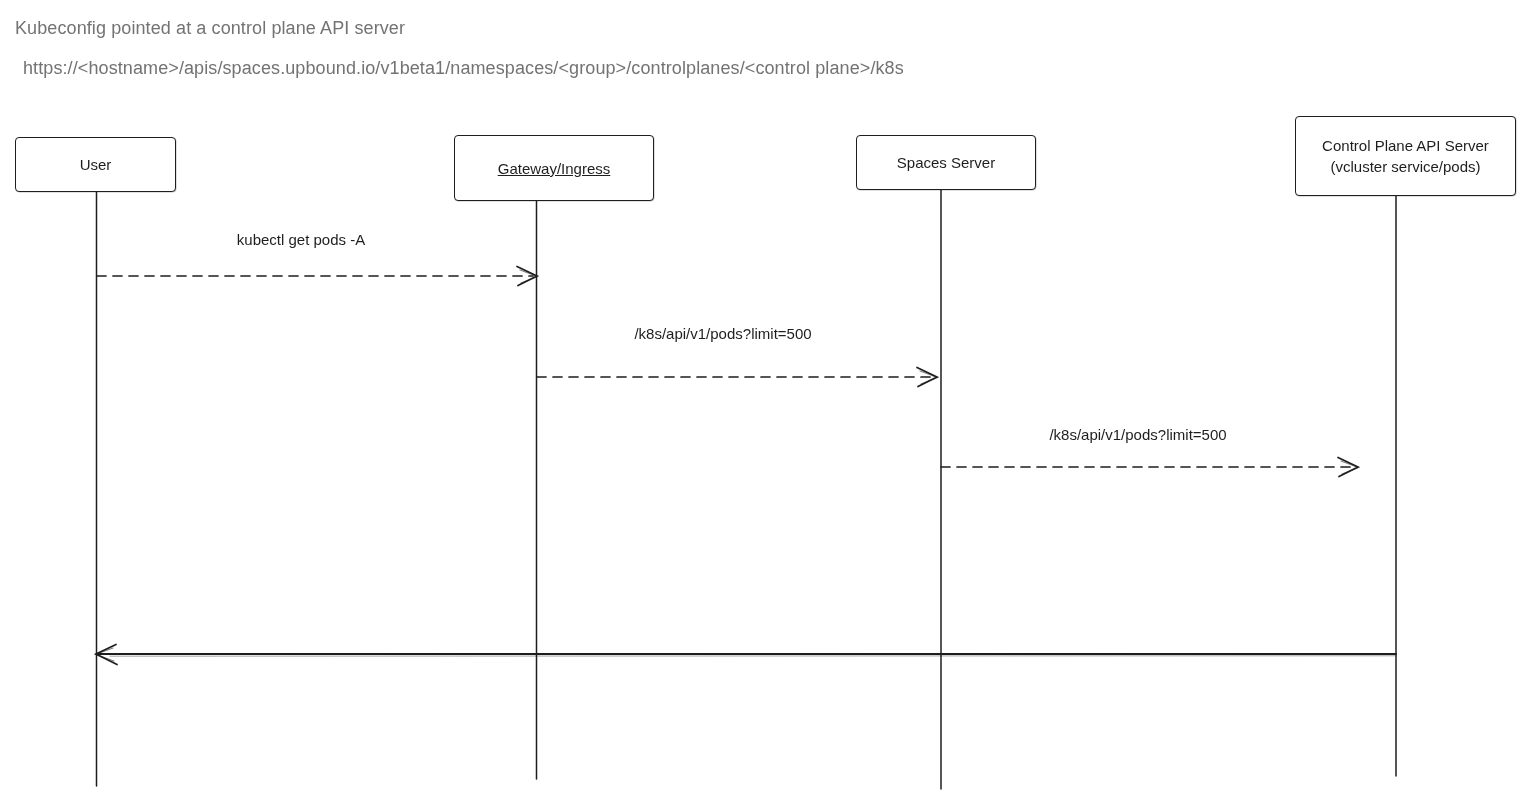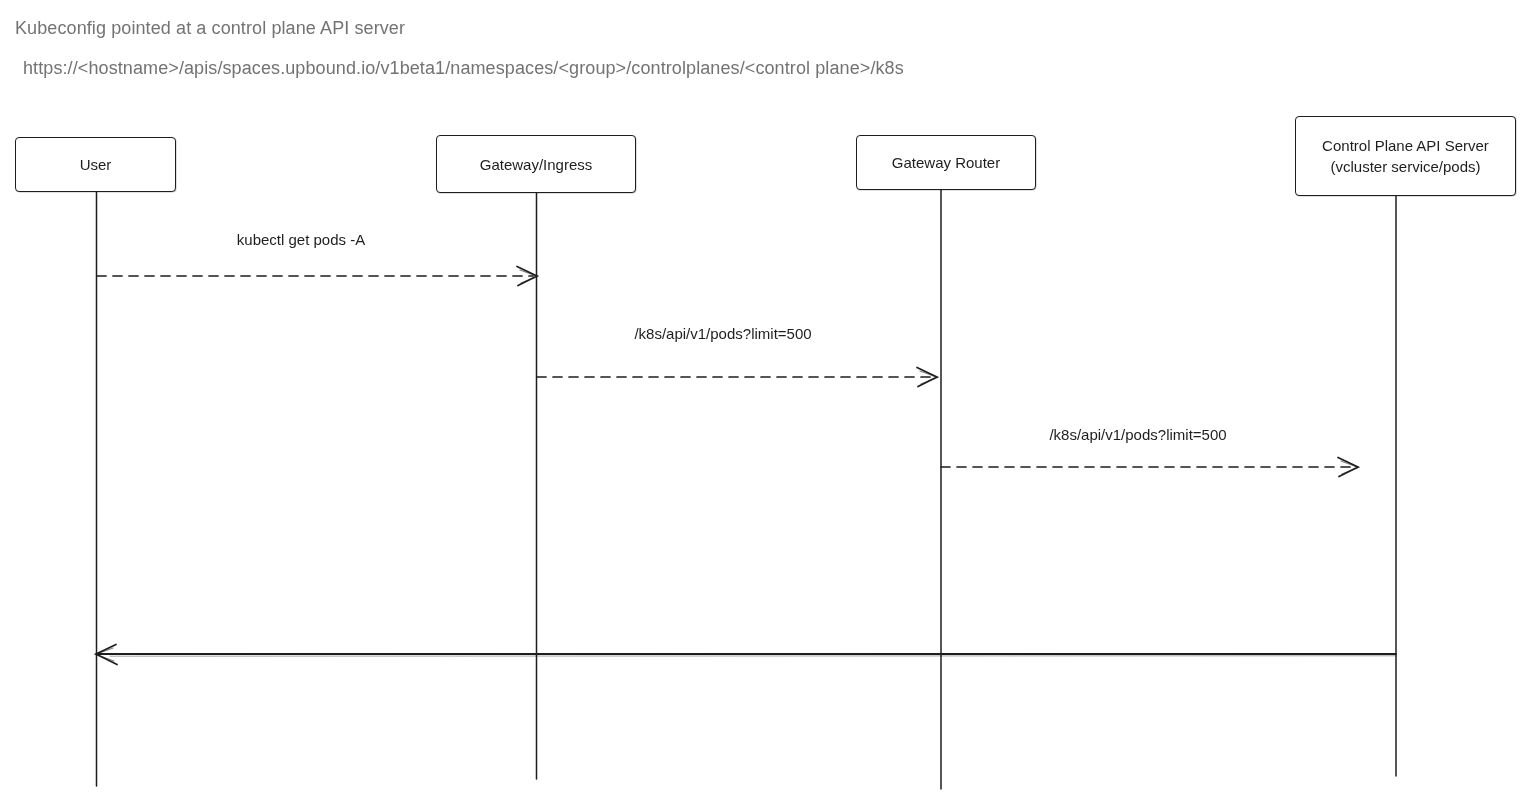--- a/index.html
+++ b/index.html
@@ -43,21 +43,21 @@
     flex-direction: column;
     align-items: center;
     justify-content: center;
     font-size: 15px;
     line-height: 21px;
     text-align: center;
     color: #1e1e1e;
     box-shadow: 0.5px 0.5px 0 0 rgba(30,30,30,0.28);
   }
   .actor-user    { left: 15px;   top: 137px; width: 161px; height: 55px; }
-  .actor-gateway { left: 436px;  top: 135px; width: 200px; height: 58px; }
+  .actor-gateway { left: 454px;  top: 135px; width: 200px; height: 66px; text-decoration: underline; }
   .actor-spaces  { left: 856px;  top: 135px; width: 180px; height: 55px; }
   .actor-control { left: 1295px; top: 116px; width: 221px; height: 80px; }
   .msg-label {
     position: absolute;
     transform: translateX(-50%);
     font-size: 15px;
     white-space: nowrap;
     color: #1e1e1e;
   }
   .msg-label.m1 { left: 301px;  top: 231px; }
@@ -109,21 +109,21 @@
 
   <div class="actor actor-user">
     <span>User</span>
   </div>
 
   <div class="actor actor-gateway">
     <span>Gateway/Ingress</span>
   </div>
 
   <div class="actor actor-spaces">
-    <span>Gateway Router</span>
+    <span>Spaces Server</span>
   </div>
 
   <div class="actor actor-control">
     <span>Control Plane API Server</span>
     <span>(vcluster service/pods)</span>
   </div>
 
   <div class="msg-label m1">kubectl get pods -A</div>
   <div class="msg-label m2">/k8s/api/v1/pods?limit=500</div>
   <div class="msg-label m3">/k8s/api/v1/pods?limit=500</div>

